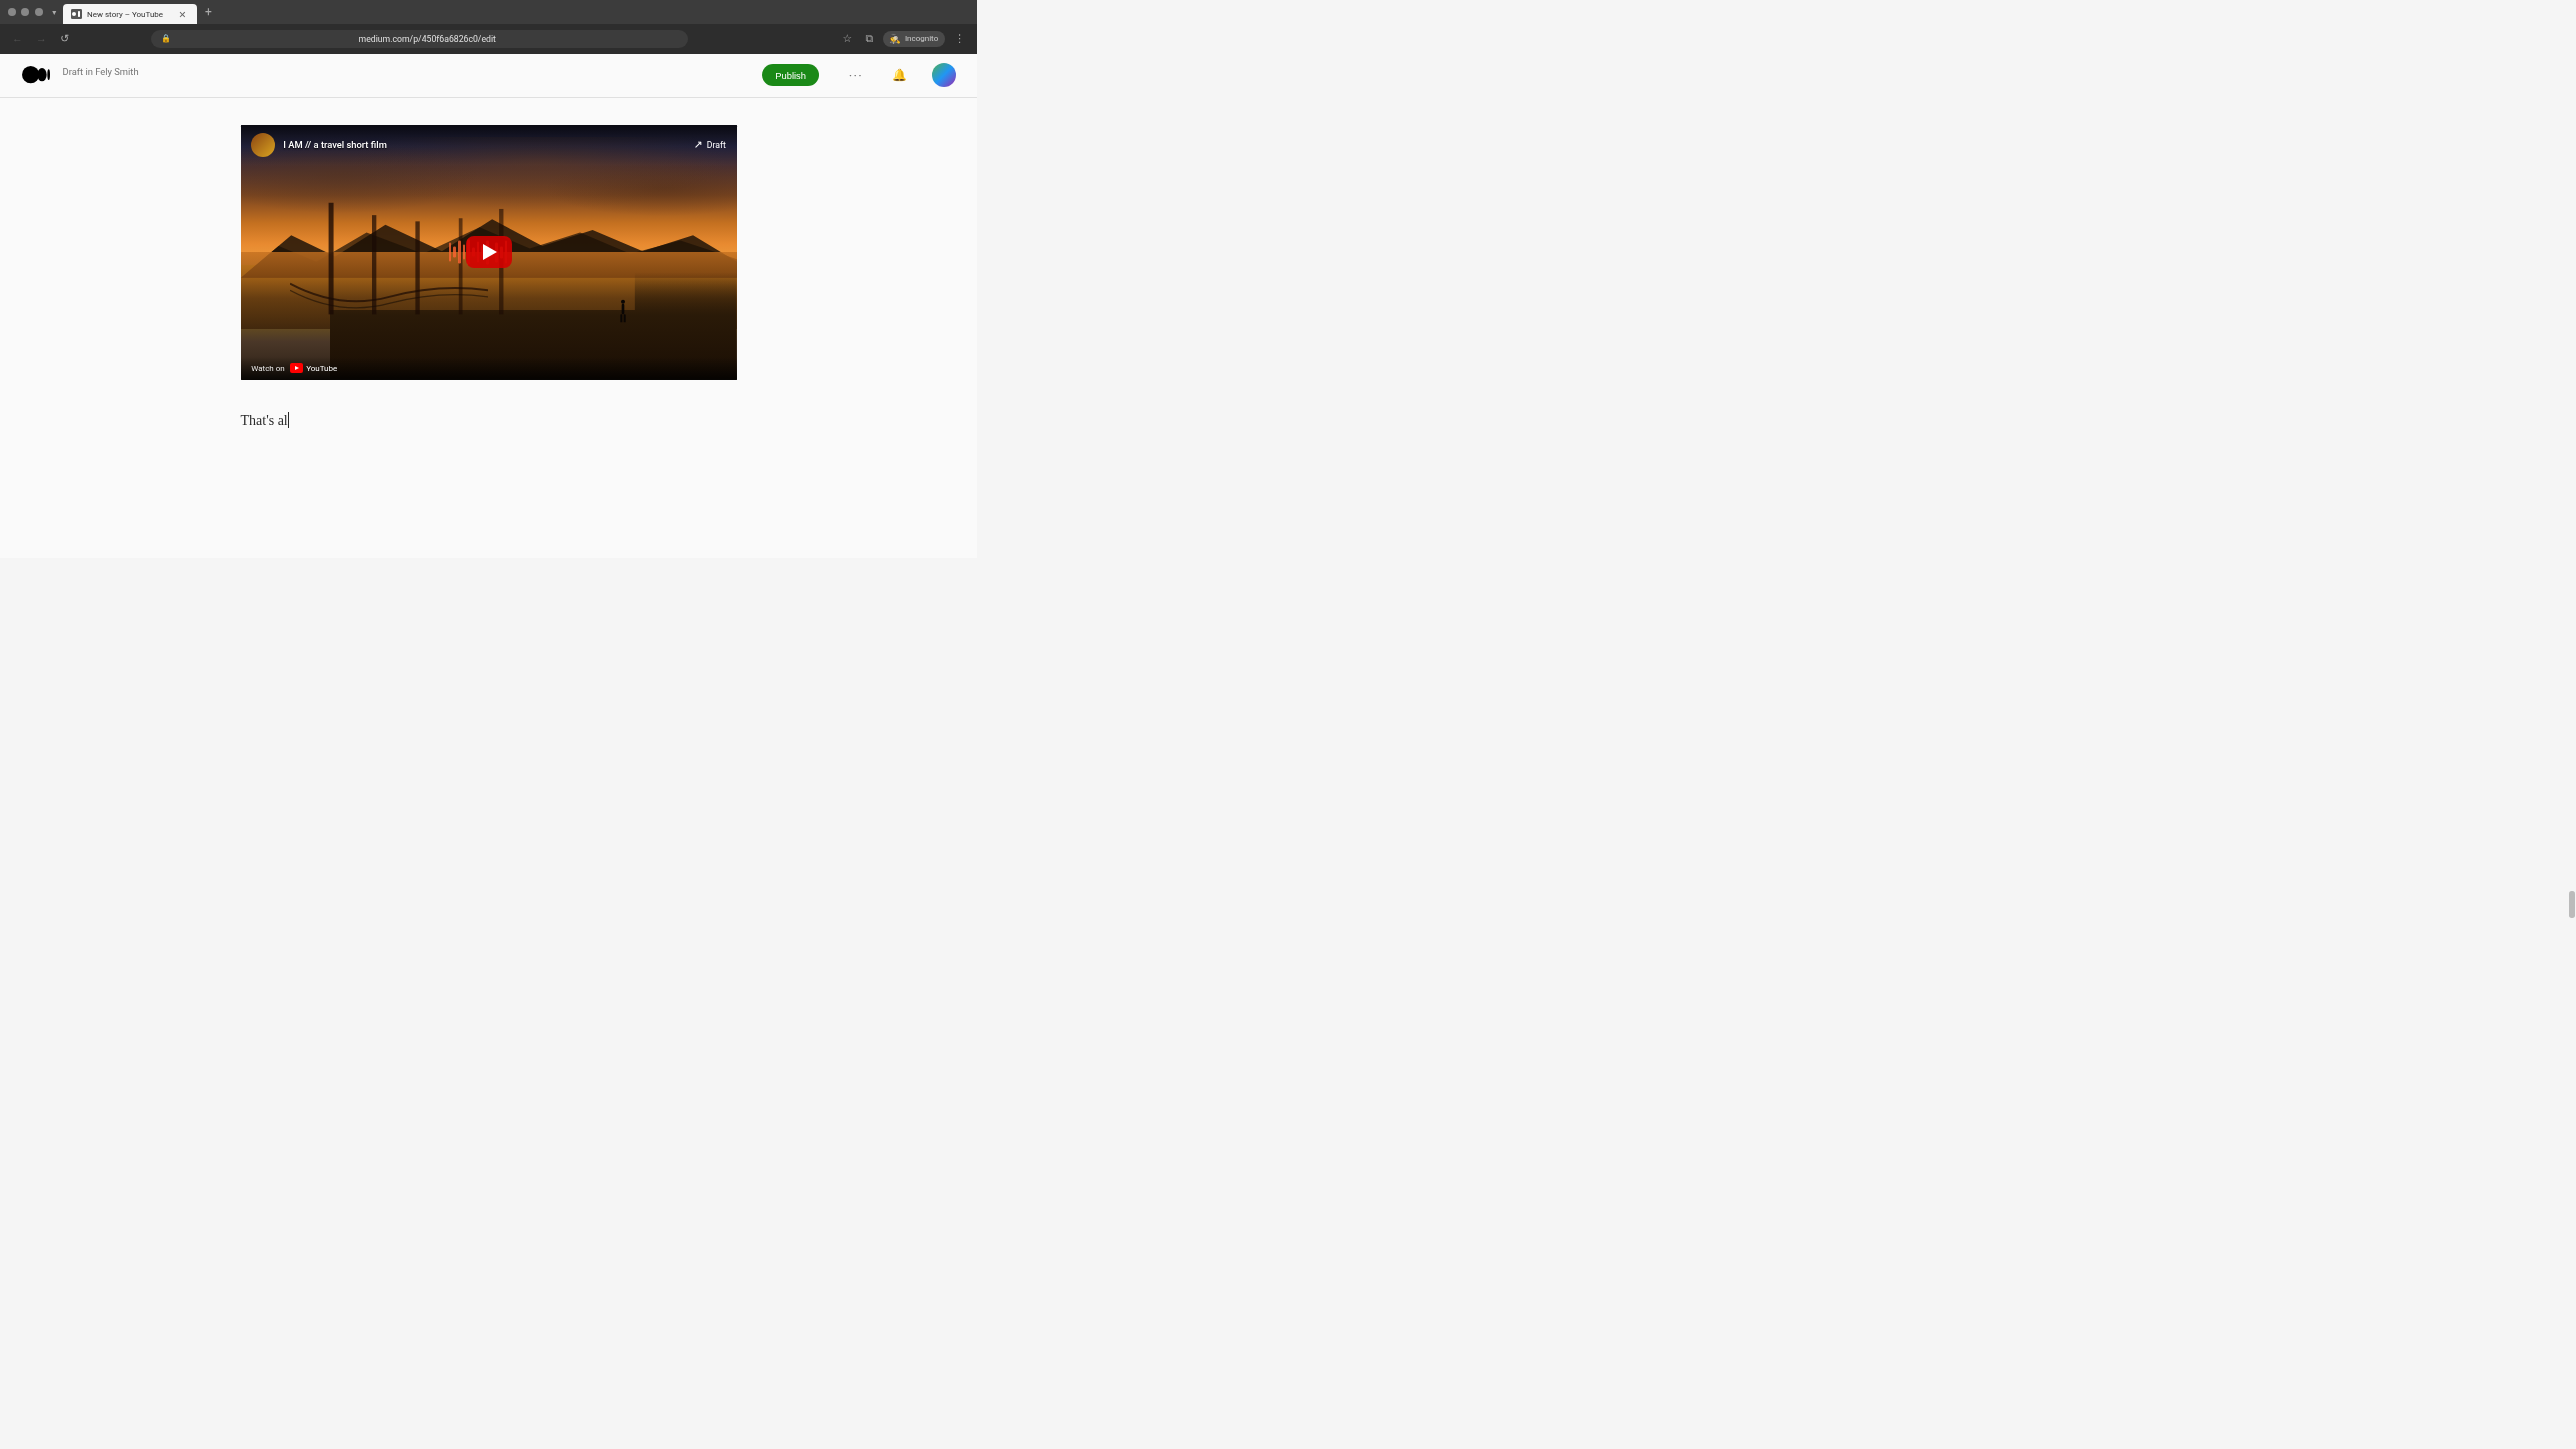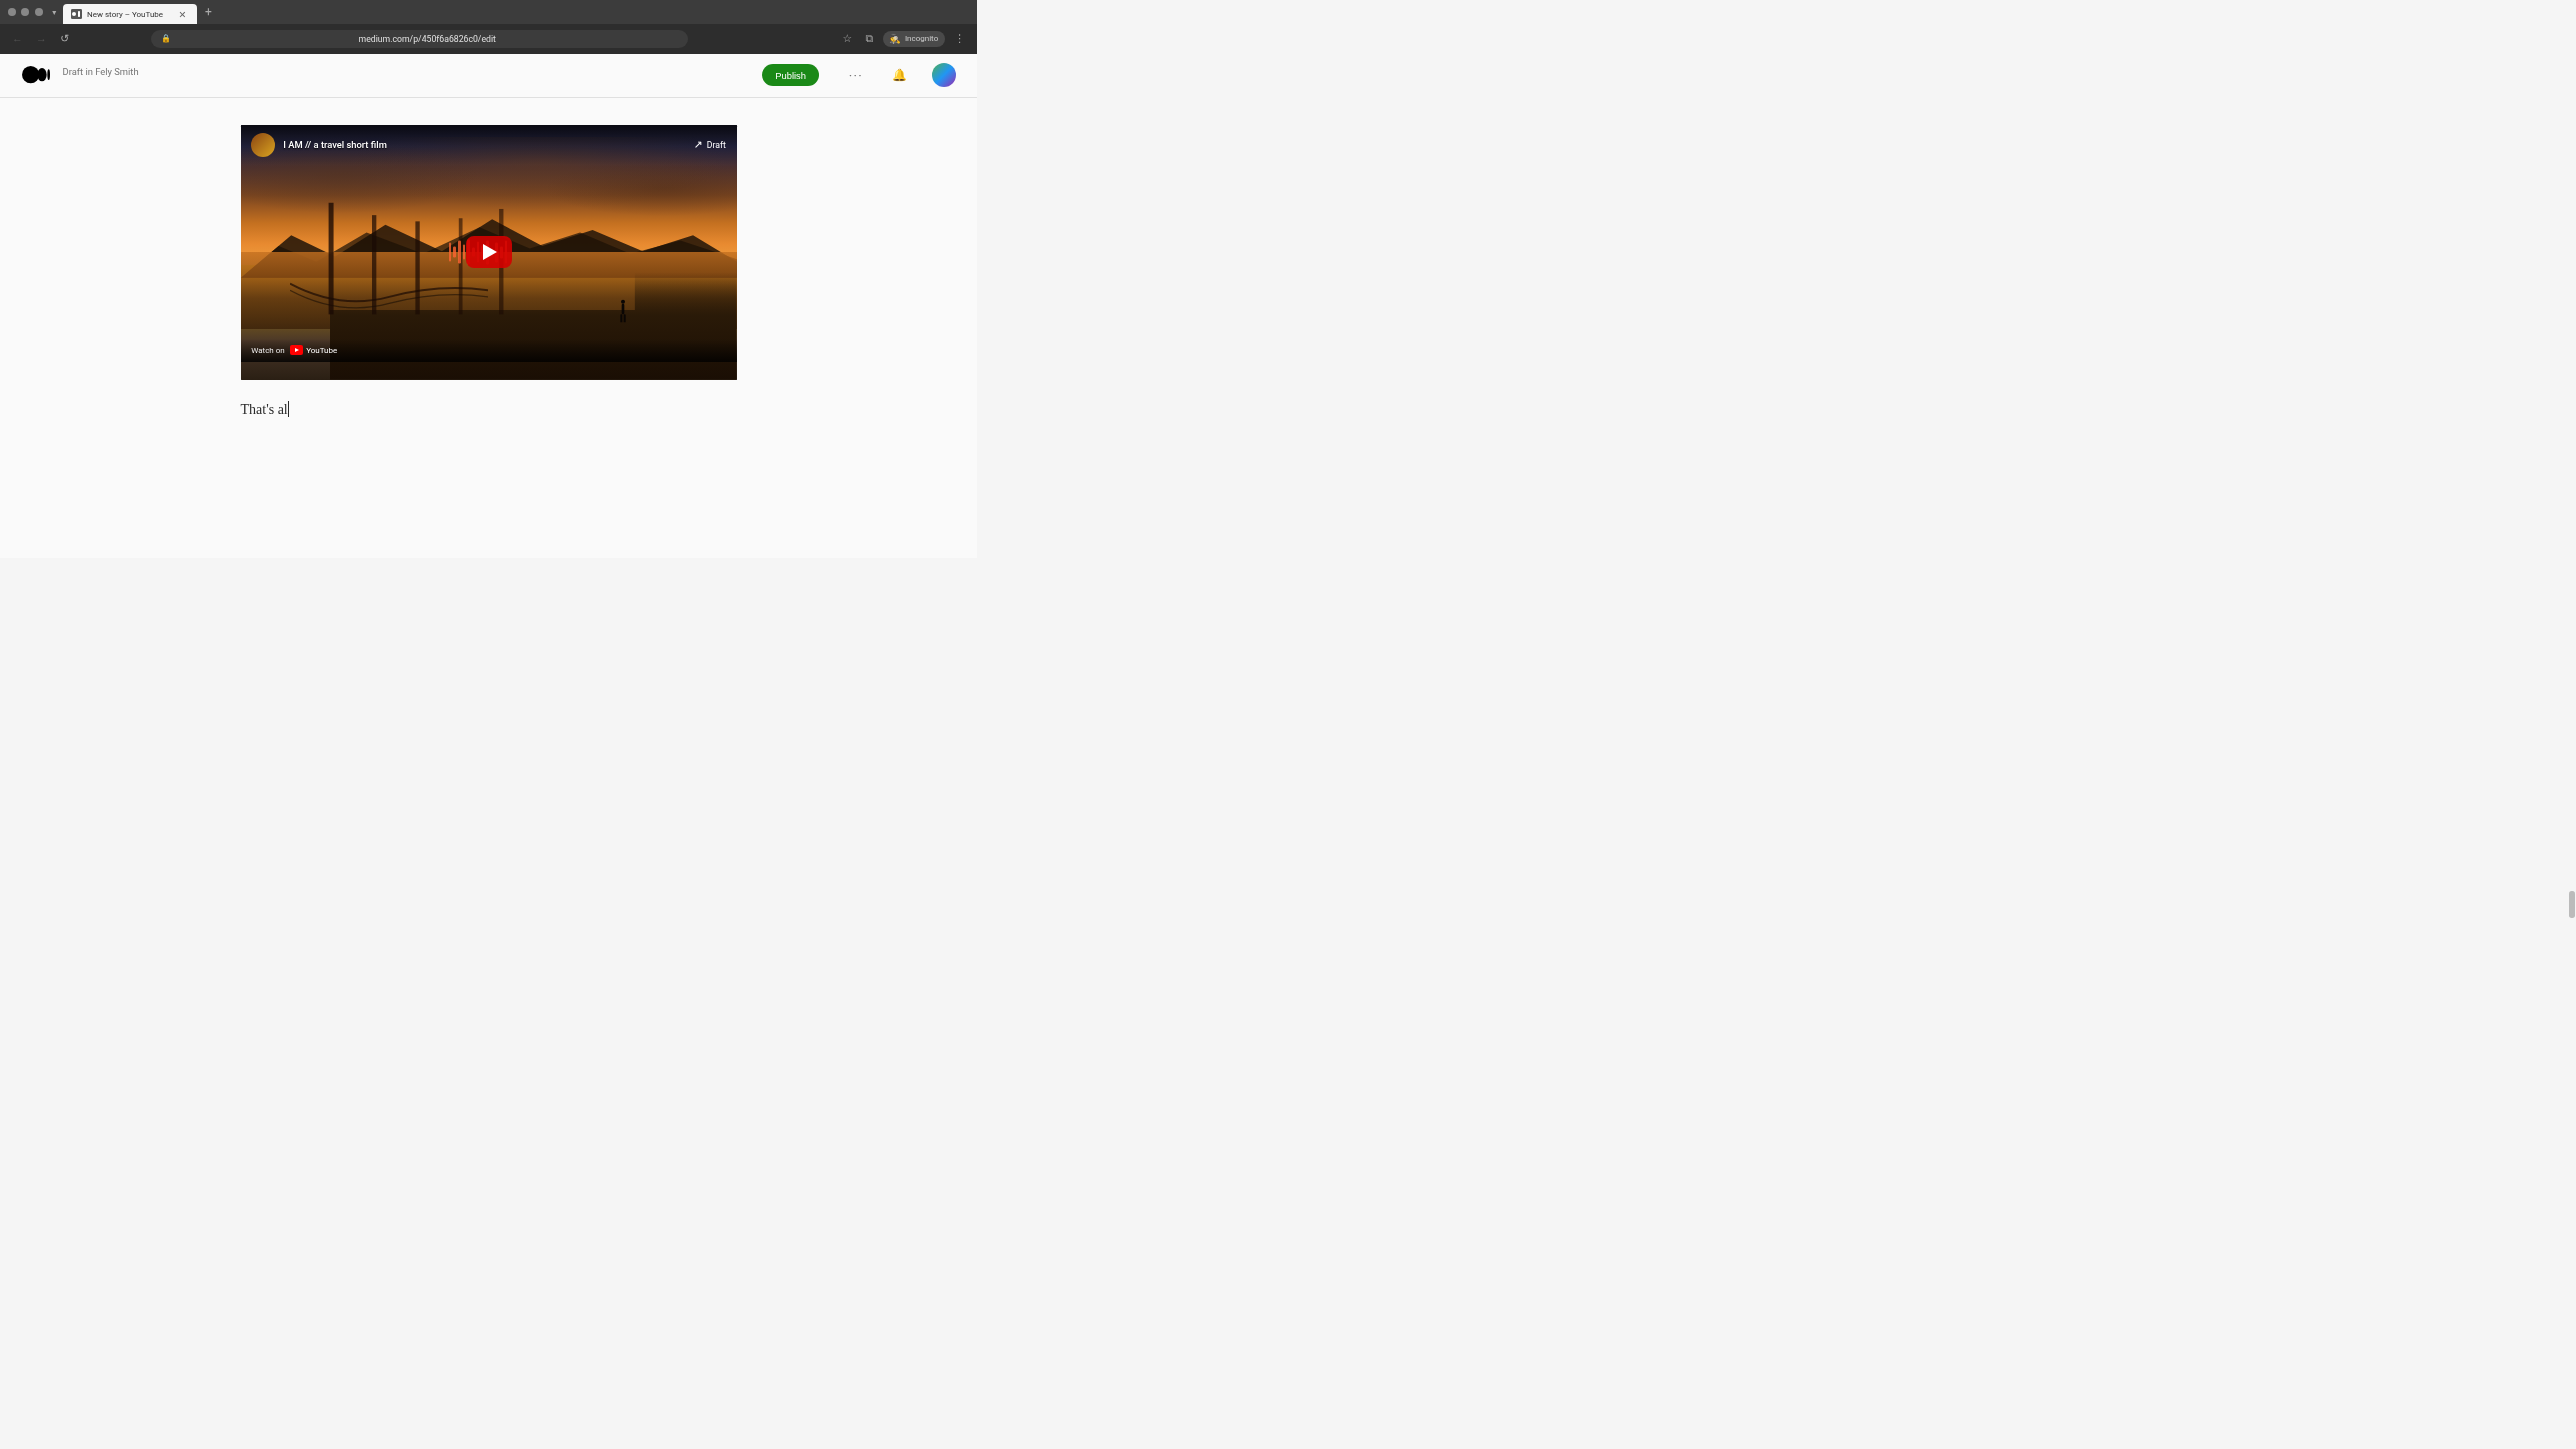--- a/index.html
+++ b/index.html
@@ -280,21 +280,21 @@
       max-width: 100%;
     }
 
     
     .youtube-embed {
       width: 100%;
       border-radius: 1.3px;
       overflow: hidden;
       background: #000;
       position: relative;
-      margin-bottom: 19px;
+      margin-bottom: 30px;
     }
 
     .youtube-thumbnail {
       width: 100%;
       height: 255px;
       position: relative;
       background: linear-gradient(
         to bottom,
         #1a1a2e 0%,
         #2d1b0e 20%,
@@ -458,21 +458,21 @@
 
     .audio-bar {
       width: 2.7px;
       background: rgba(255, 100, 50, 0.8);
       border-radius: 1.3px;
     }
 
     
     .yt-bottom-bar {
       position: absolute;
-      bottom: 18px;
+      bottom: 0;
       left: 0;
       right: 0;
       padding: 6.7px 10.7px;
       background: linear-gradient(0deg, rgba(0,0,0,0.8) 0%, transparent 100%);
       display: flex;
       align-items: center;
       gap: 5.4px;
     }
 
     .watch-on-text {

